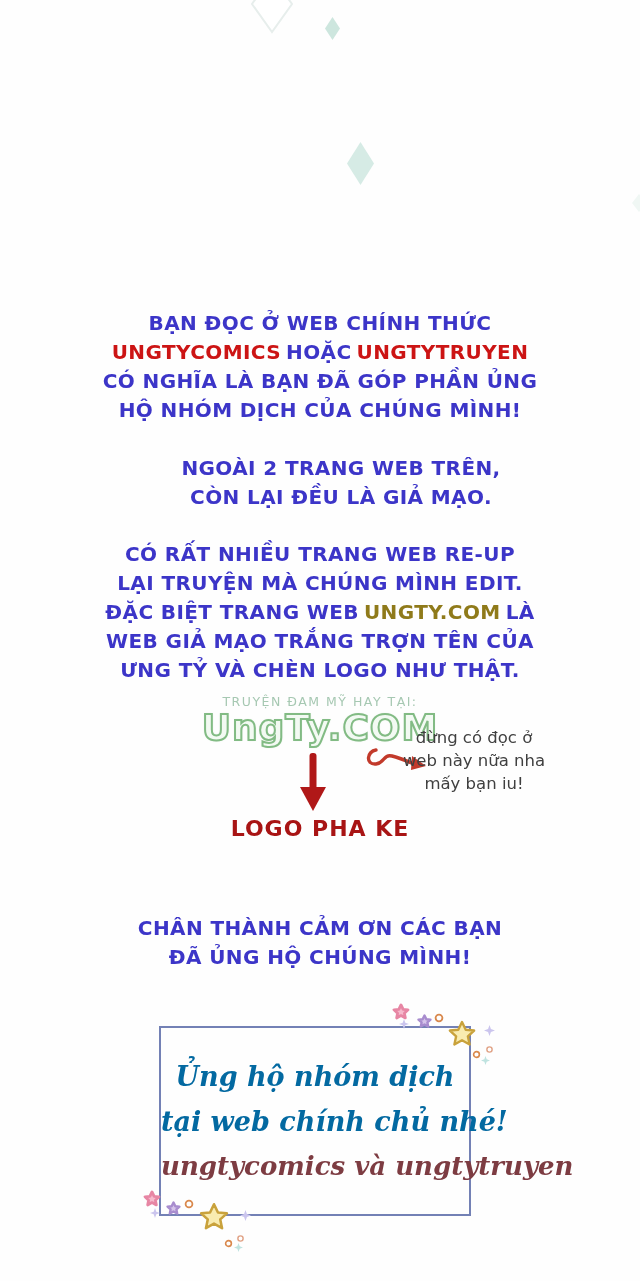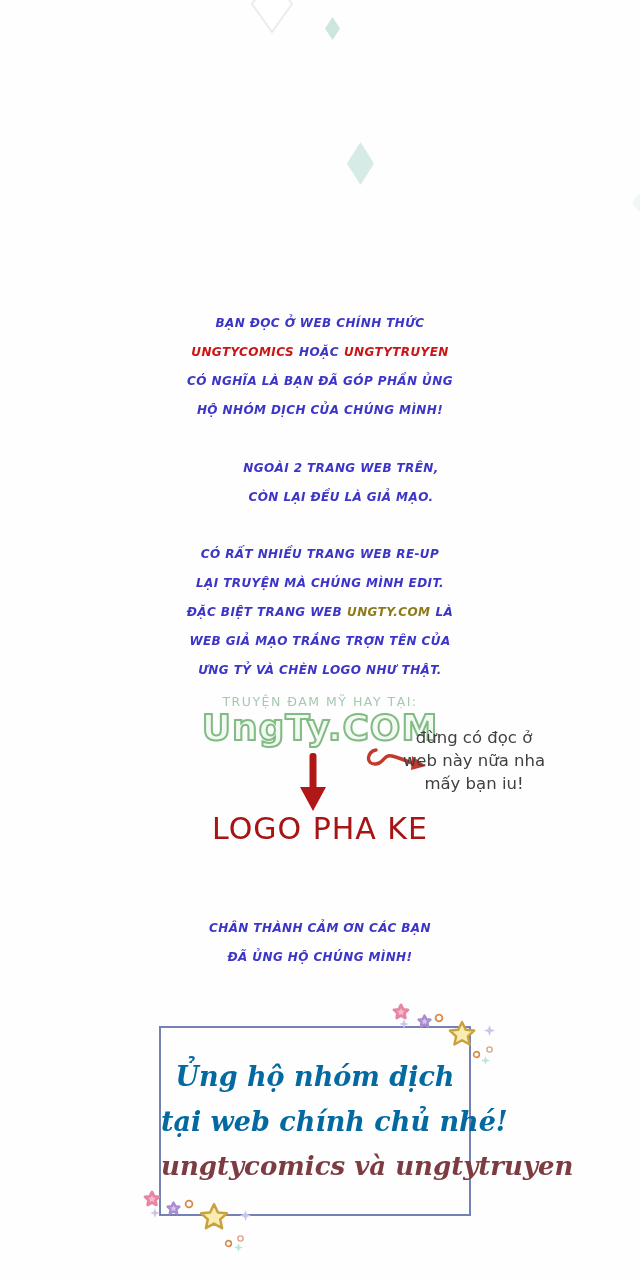--- a/index.html
+++ b/index.html
@@ -1,38 +1,38 @@
 <!DOCTYPE html>
 <html><head>
 <meta charset="utf-8">
 <style>
   html,body{margin:0;padding:0;}
   body{background:#ffffff;font-family:"DejaVu Sans","Liberation Sans",sans-serif;}
   .page{position:relative;width:640px;height:1281px;background:#fefefe;overflow:hidden;margin:0 auto;}
 
   
   .txtblock{position:absolute;left:0;width:640px;text-align:center;}
-  .cline{display:block;font-weight:bold;font-size:12px;line-height:29px;letter-spacing:.4px;color:#3c35c8;white-space:nowrap;font-style:italic;}
+  .cline{display:block;font-weight:bold;font-size:20px;line-height:29px;letter-spacing:.4px;color:#3c35c8;white-space:nowrap;}
   .red{color:#cc1414;}
   .gold{color:#8f7a1a;}
   .mid{margin:8px 5px;}
 
   #para1{top:309px;}
   #para2{top:454px;padding-left:21px;}
   #para3{top:540px;}
   #thanks{top:914px;}
 
   
   #logo-block{top:694px;}
   .tagline{display:block;font-size:12.5px;font-weight:normal;letter-spacing:1.5px;color:#a6c8b2;line-height:15px;}
   .brand{display:block;font-size:36px;font-weight:bold;letter-spacing:1px;line-height:38px;
          color:#f3faf3;-webkit-text-stroke:2px #82bb84;text-shadow:0 0 2px rgba(130,187,132,.6);}
   #down-arrow{position:absolute;left:299px;top:753px;}
   #logo-caption{top:812px;}
-  .caption{display:block;font-size:30px;font-weight:normal;letter-spacing:1px;color:#a81414;line-height:34px;}
+  .caption{display:block;font-size:22px;font-weight:bold;letter-spacing:1px;color:#a81414;line-height:34px;}
 
   
   #side-note{position:absolute;left:396px;top:726px;width:156px;text-align:center;}
   .note-line{display:block;font-size:16.5px;font-weight:normal;color:#404040;line-height:23px;white-space:nowrap;}
   #curly-arrow{position:absolute;left:364px;top:745px;}
 
   
   #support-box{position:absolute;left:159px;top:1026px;width:308px;height:186px;border:2px solid #7381b5;text-align:center;}
   .script{display:block;font-family:"DejaVu Serif","Liberation Serif",serif;font-style:italic;font-weight:bold;white-space:nowrap;}
   .script-navy{color:#0369a1;font-size:27px;line-height:45px;}

